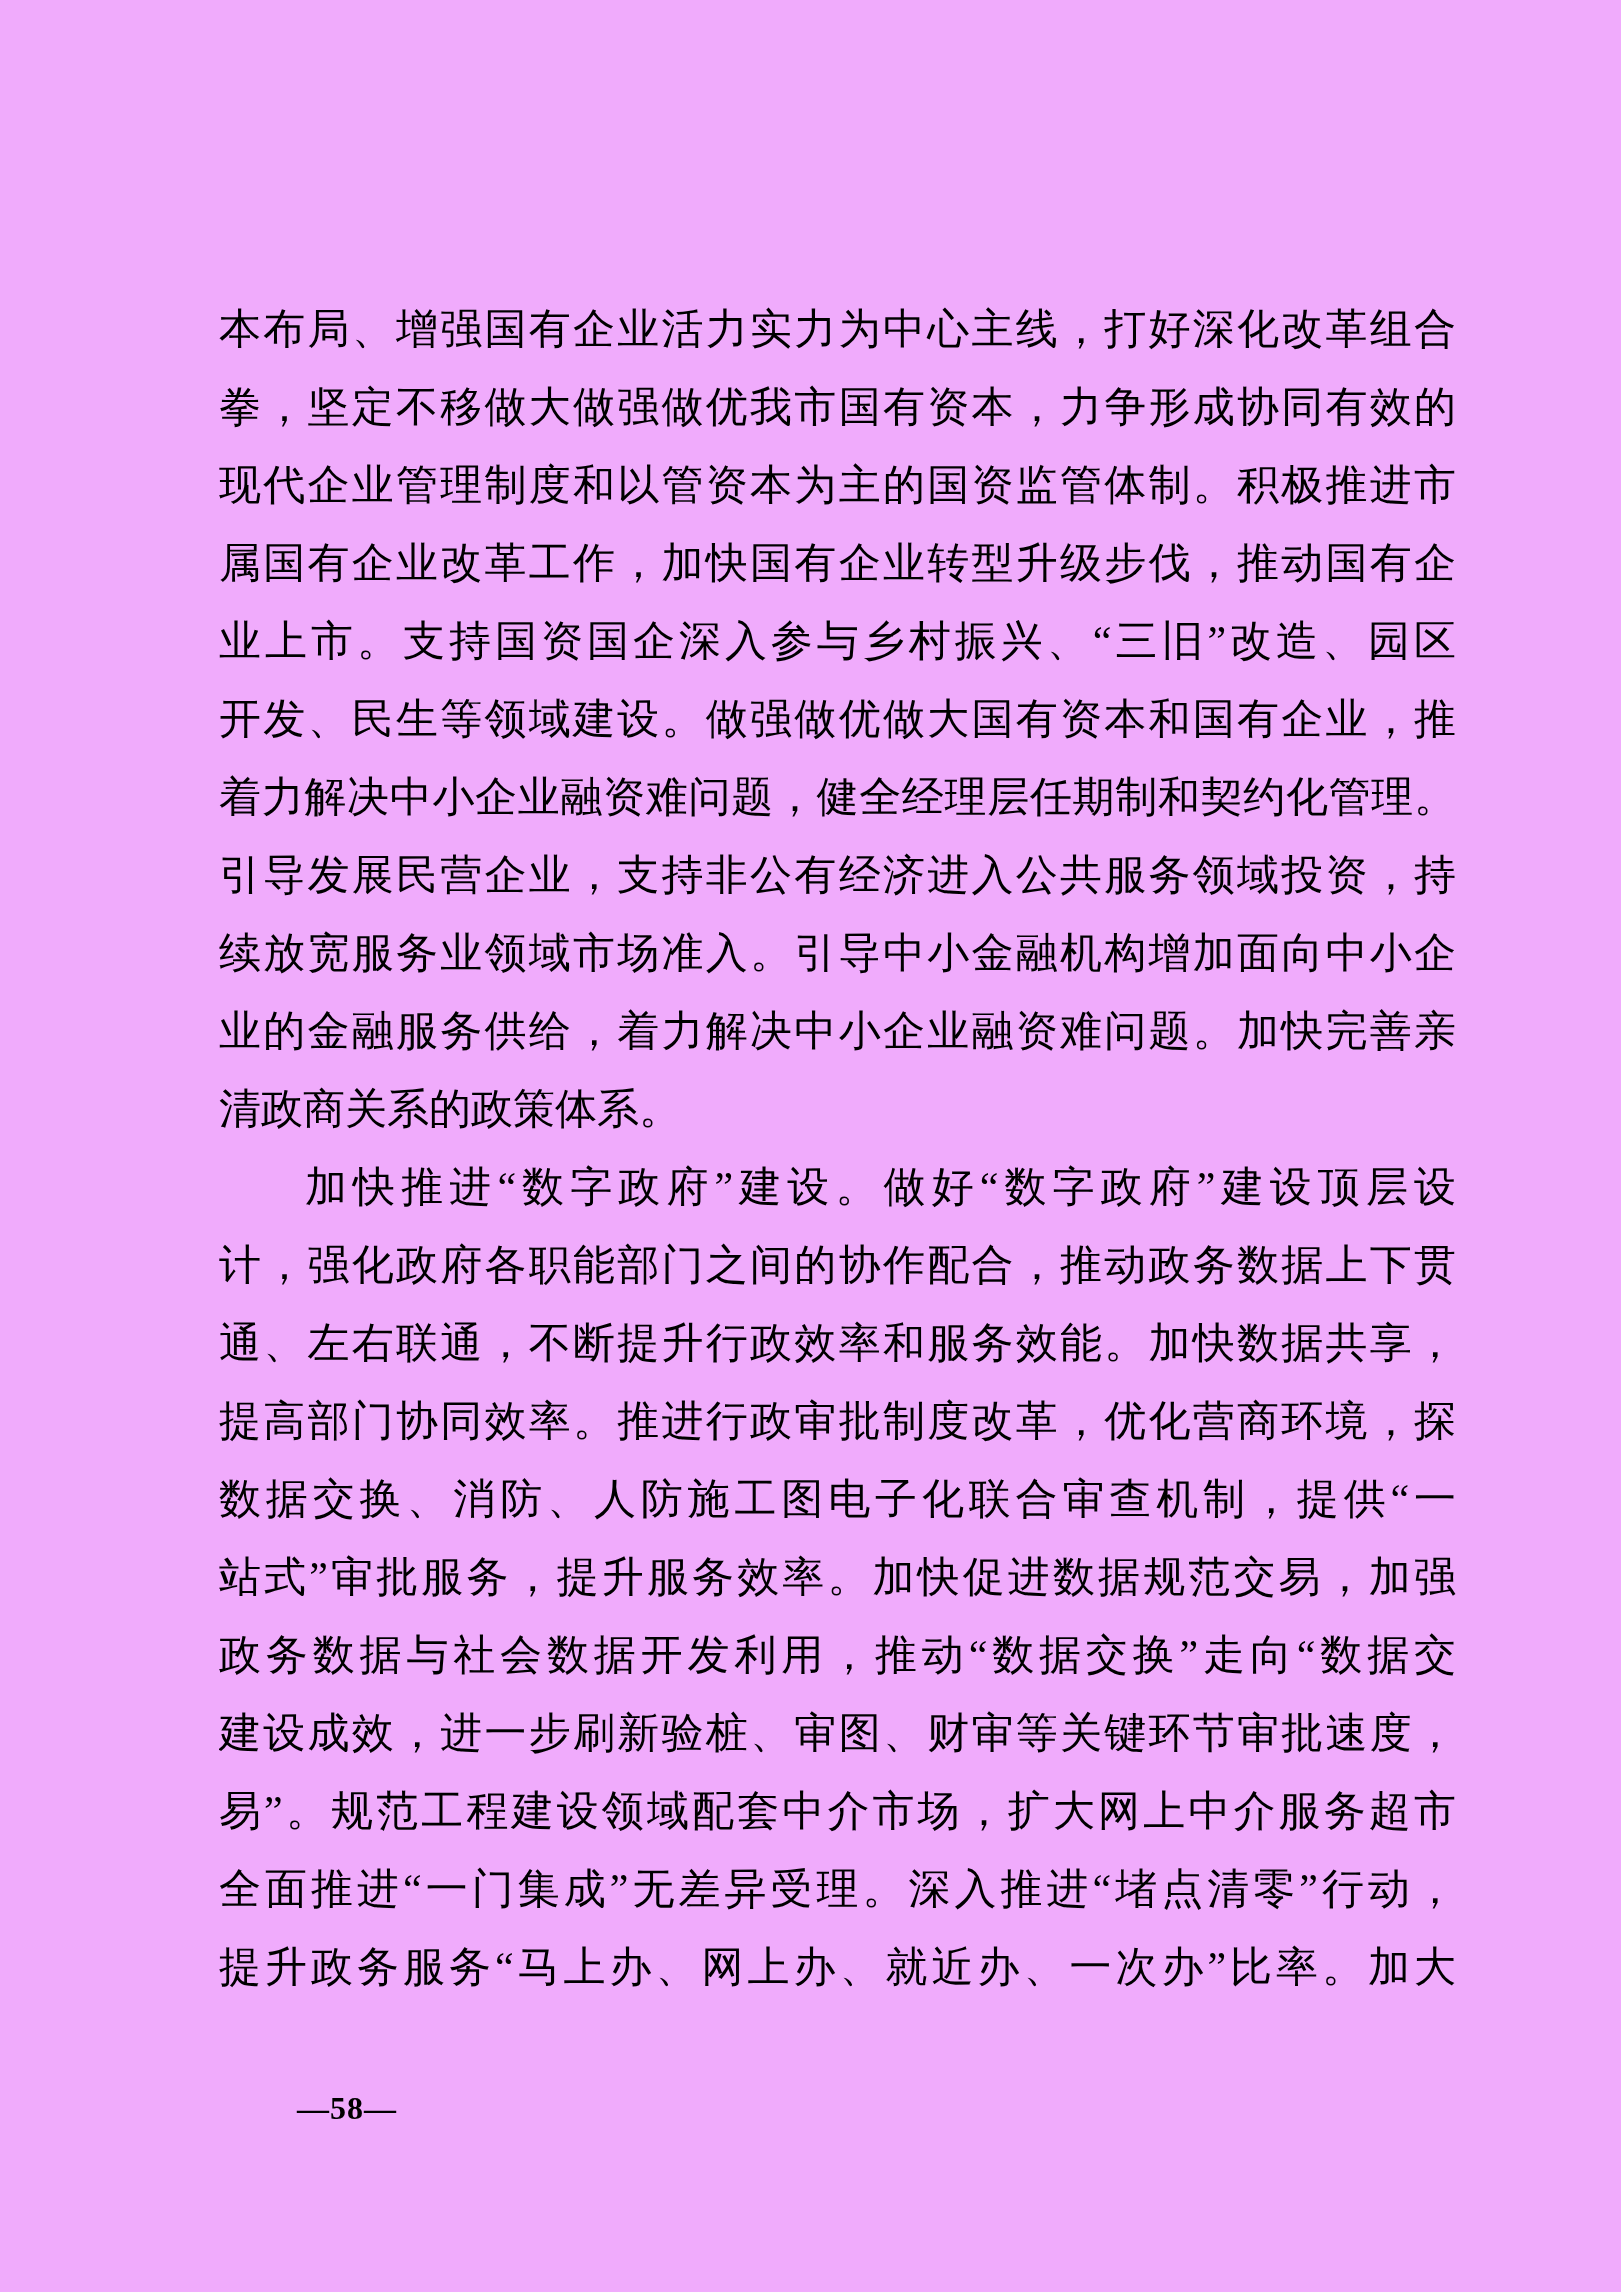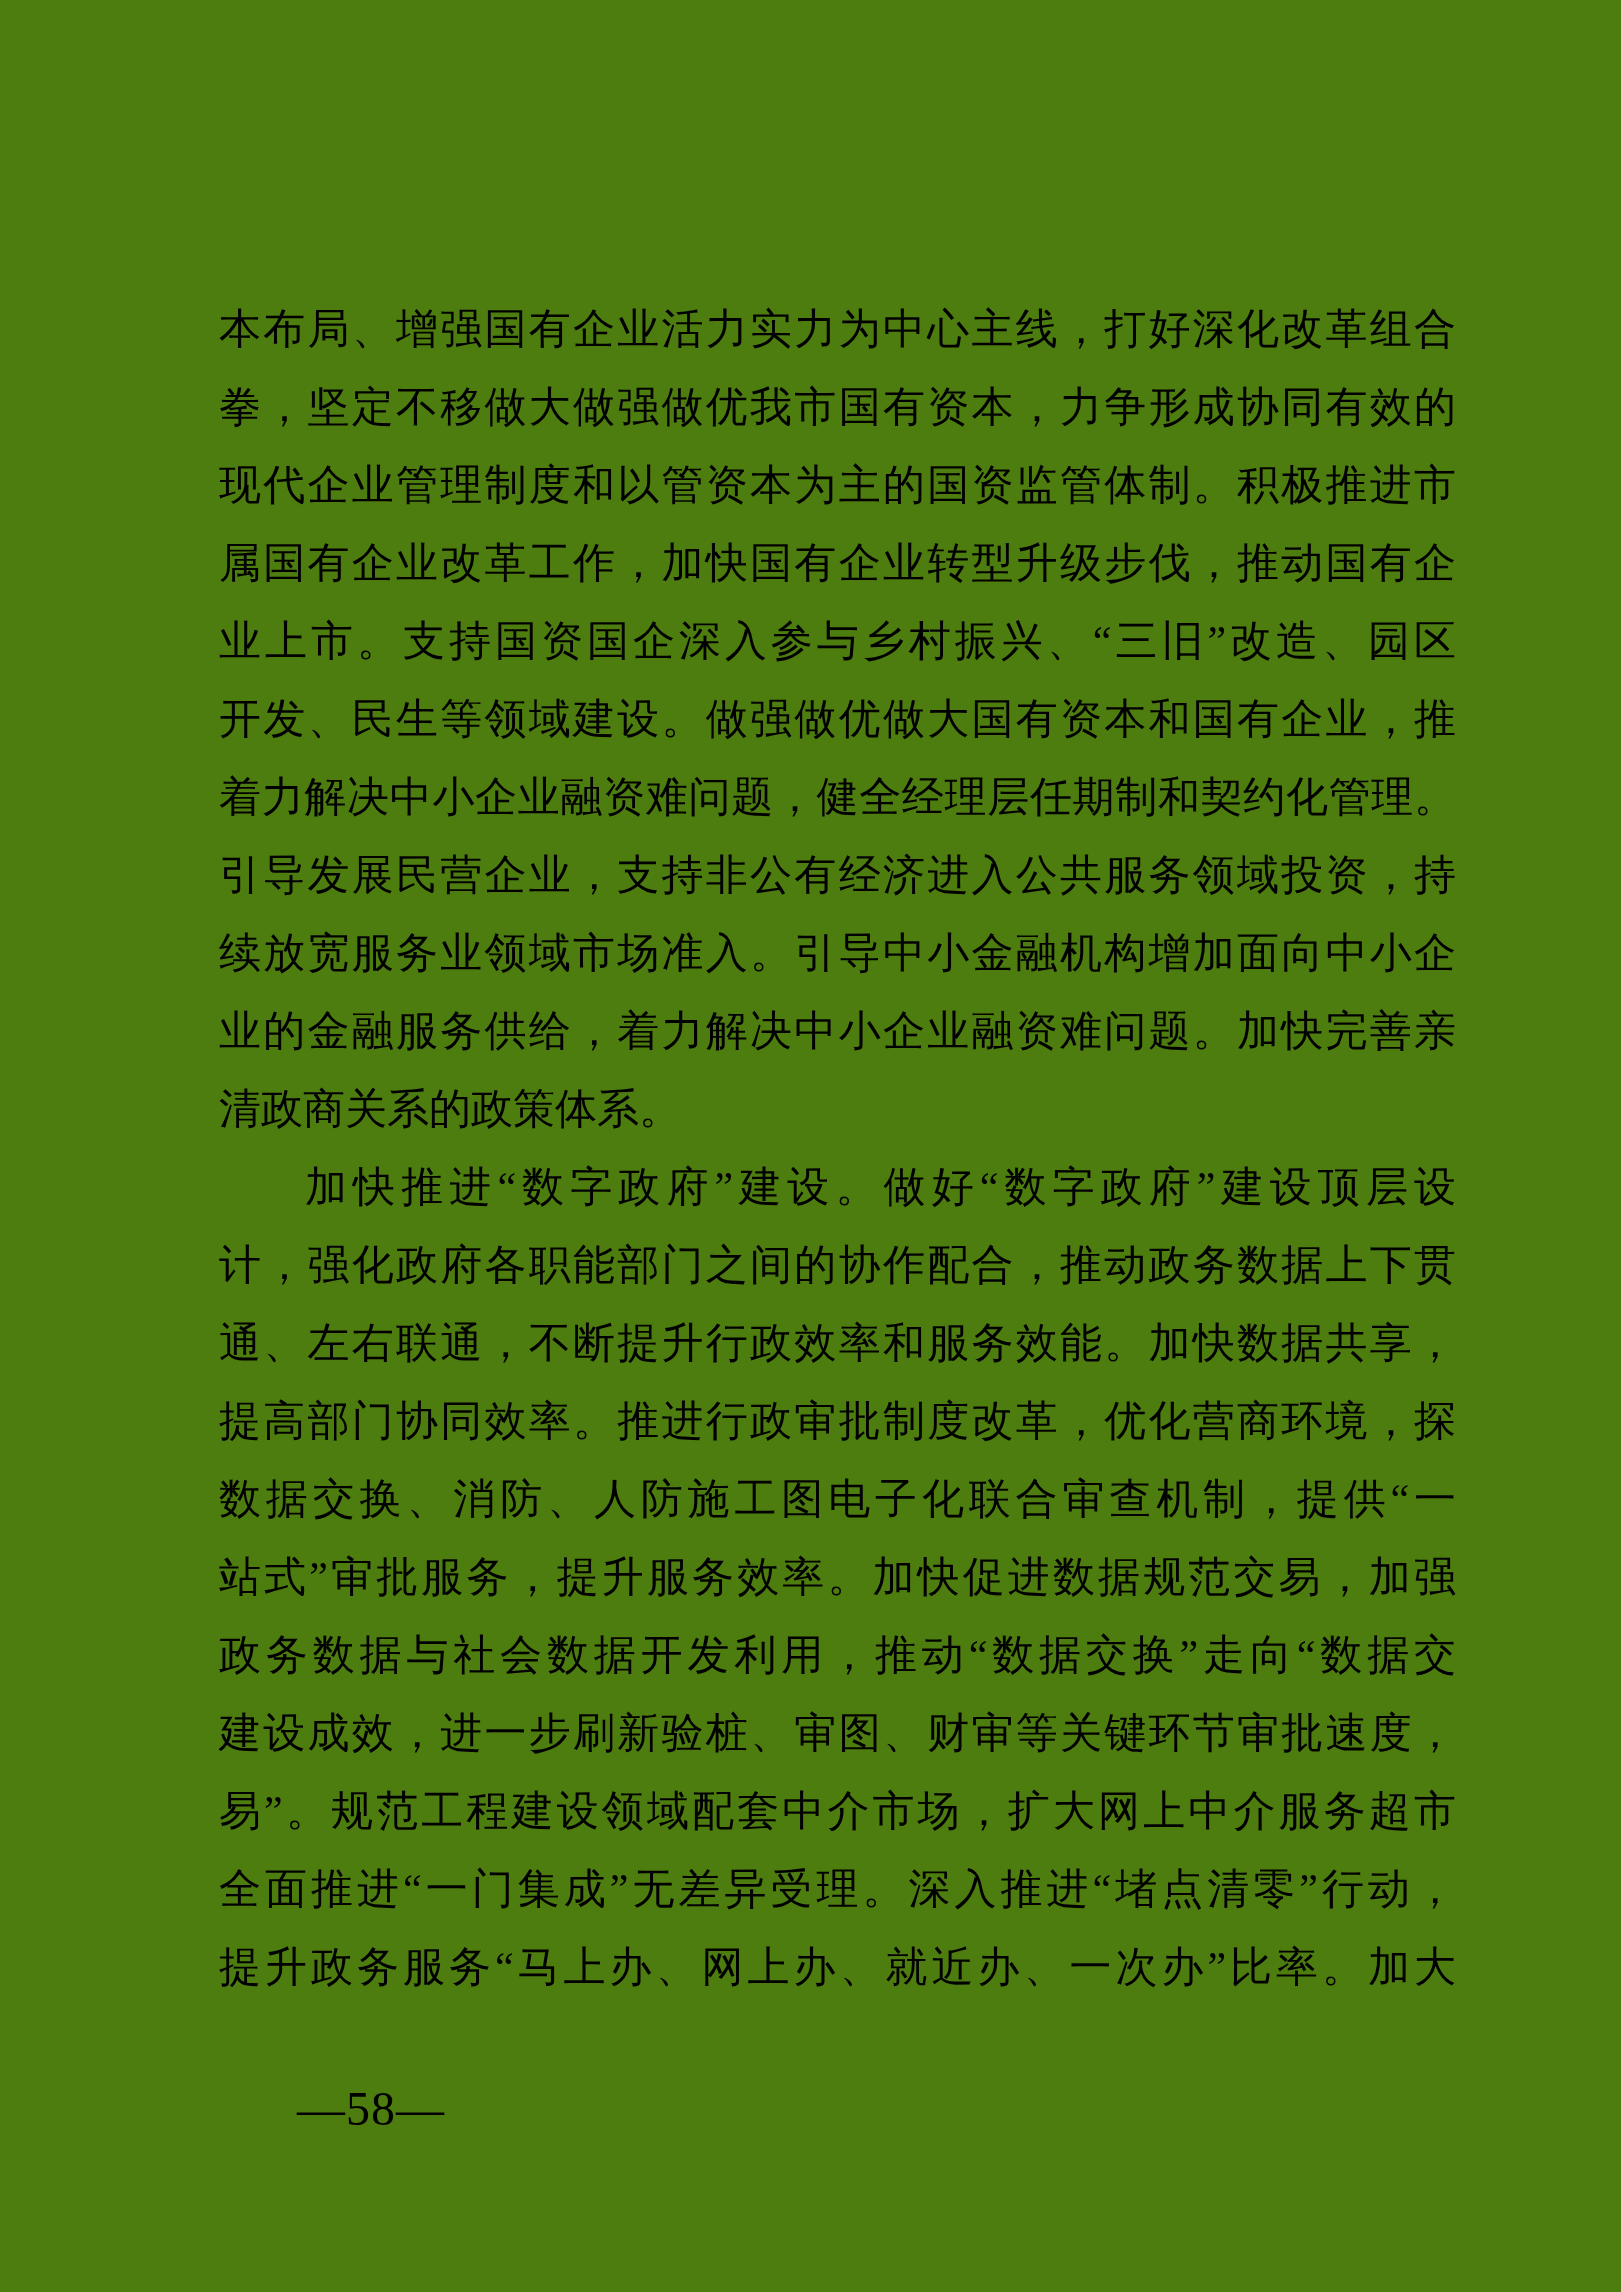--- a/index.html
+++ b/index.html
@@ -4,21 +4,21 @@
 <style>
   html, body {
     margin: 0;
     padding: 0;
     background: #e8e8e8;
   }
   .page {
     position: relative;
     width: 1621px;
     height: 2293px;
-    background: #4d7c0f;
+    background: #f0abfc;
     overflow: hidden;
     color: #000000;
     font-family: "Liberation Serif", "DejaVu Serif", serif;
   }
   .text-block {
     position: absolute;
     left: 219px;
     top: 290px;
     width: 1237px;
   }
@@ -41,23 +41,24 @@
   }
   .lead-bold {
     font-weight: normal;
   }
   .page-number {
     position: absolute;
     left: 297px;
     top: 2078px;
     height: 61px;
     line-height: 61px;
-    font-size: 48px;
+    font-size: 32px;
     letter-spacing: 1px;
     color: #000000;
+    font-weight: bold;
   }
 </style>
 </head>
 <body>
 
 <div class="page">
 
   <div class="text-block">
 
     <div class="line">本布局、增强国有企业活力实力为中心主线，打好深化改革组合</div>

